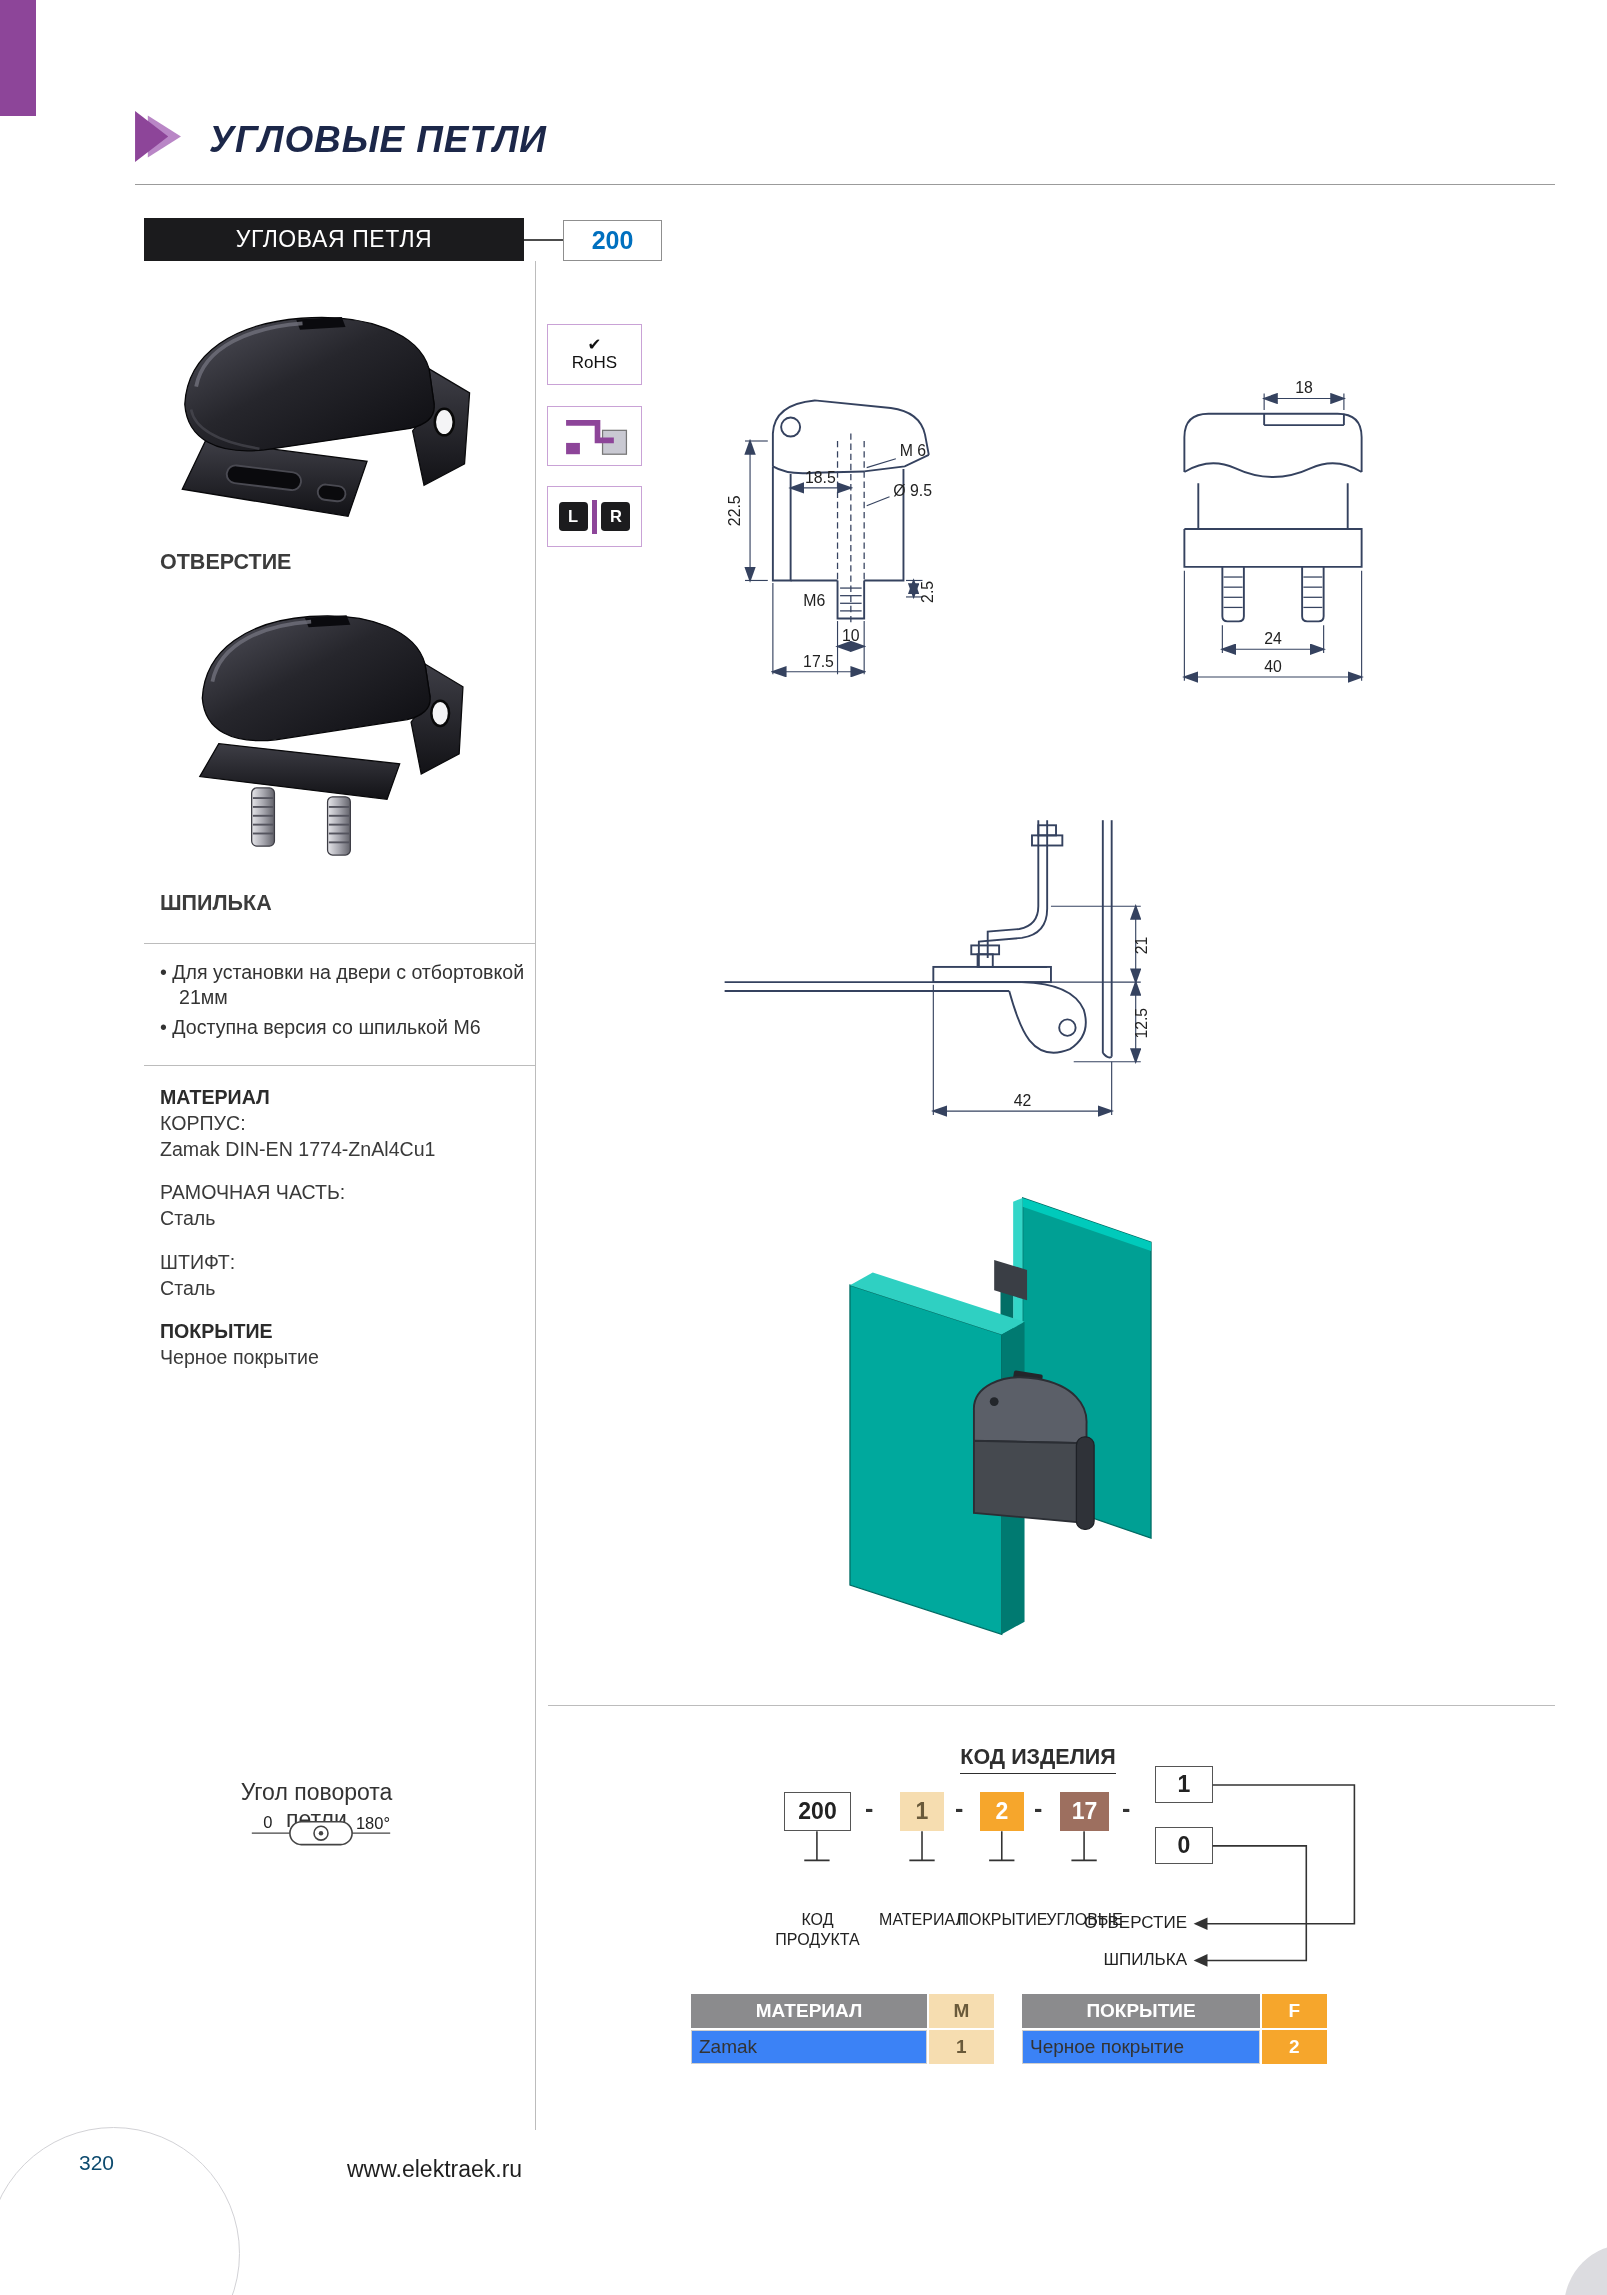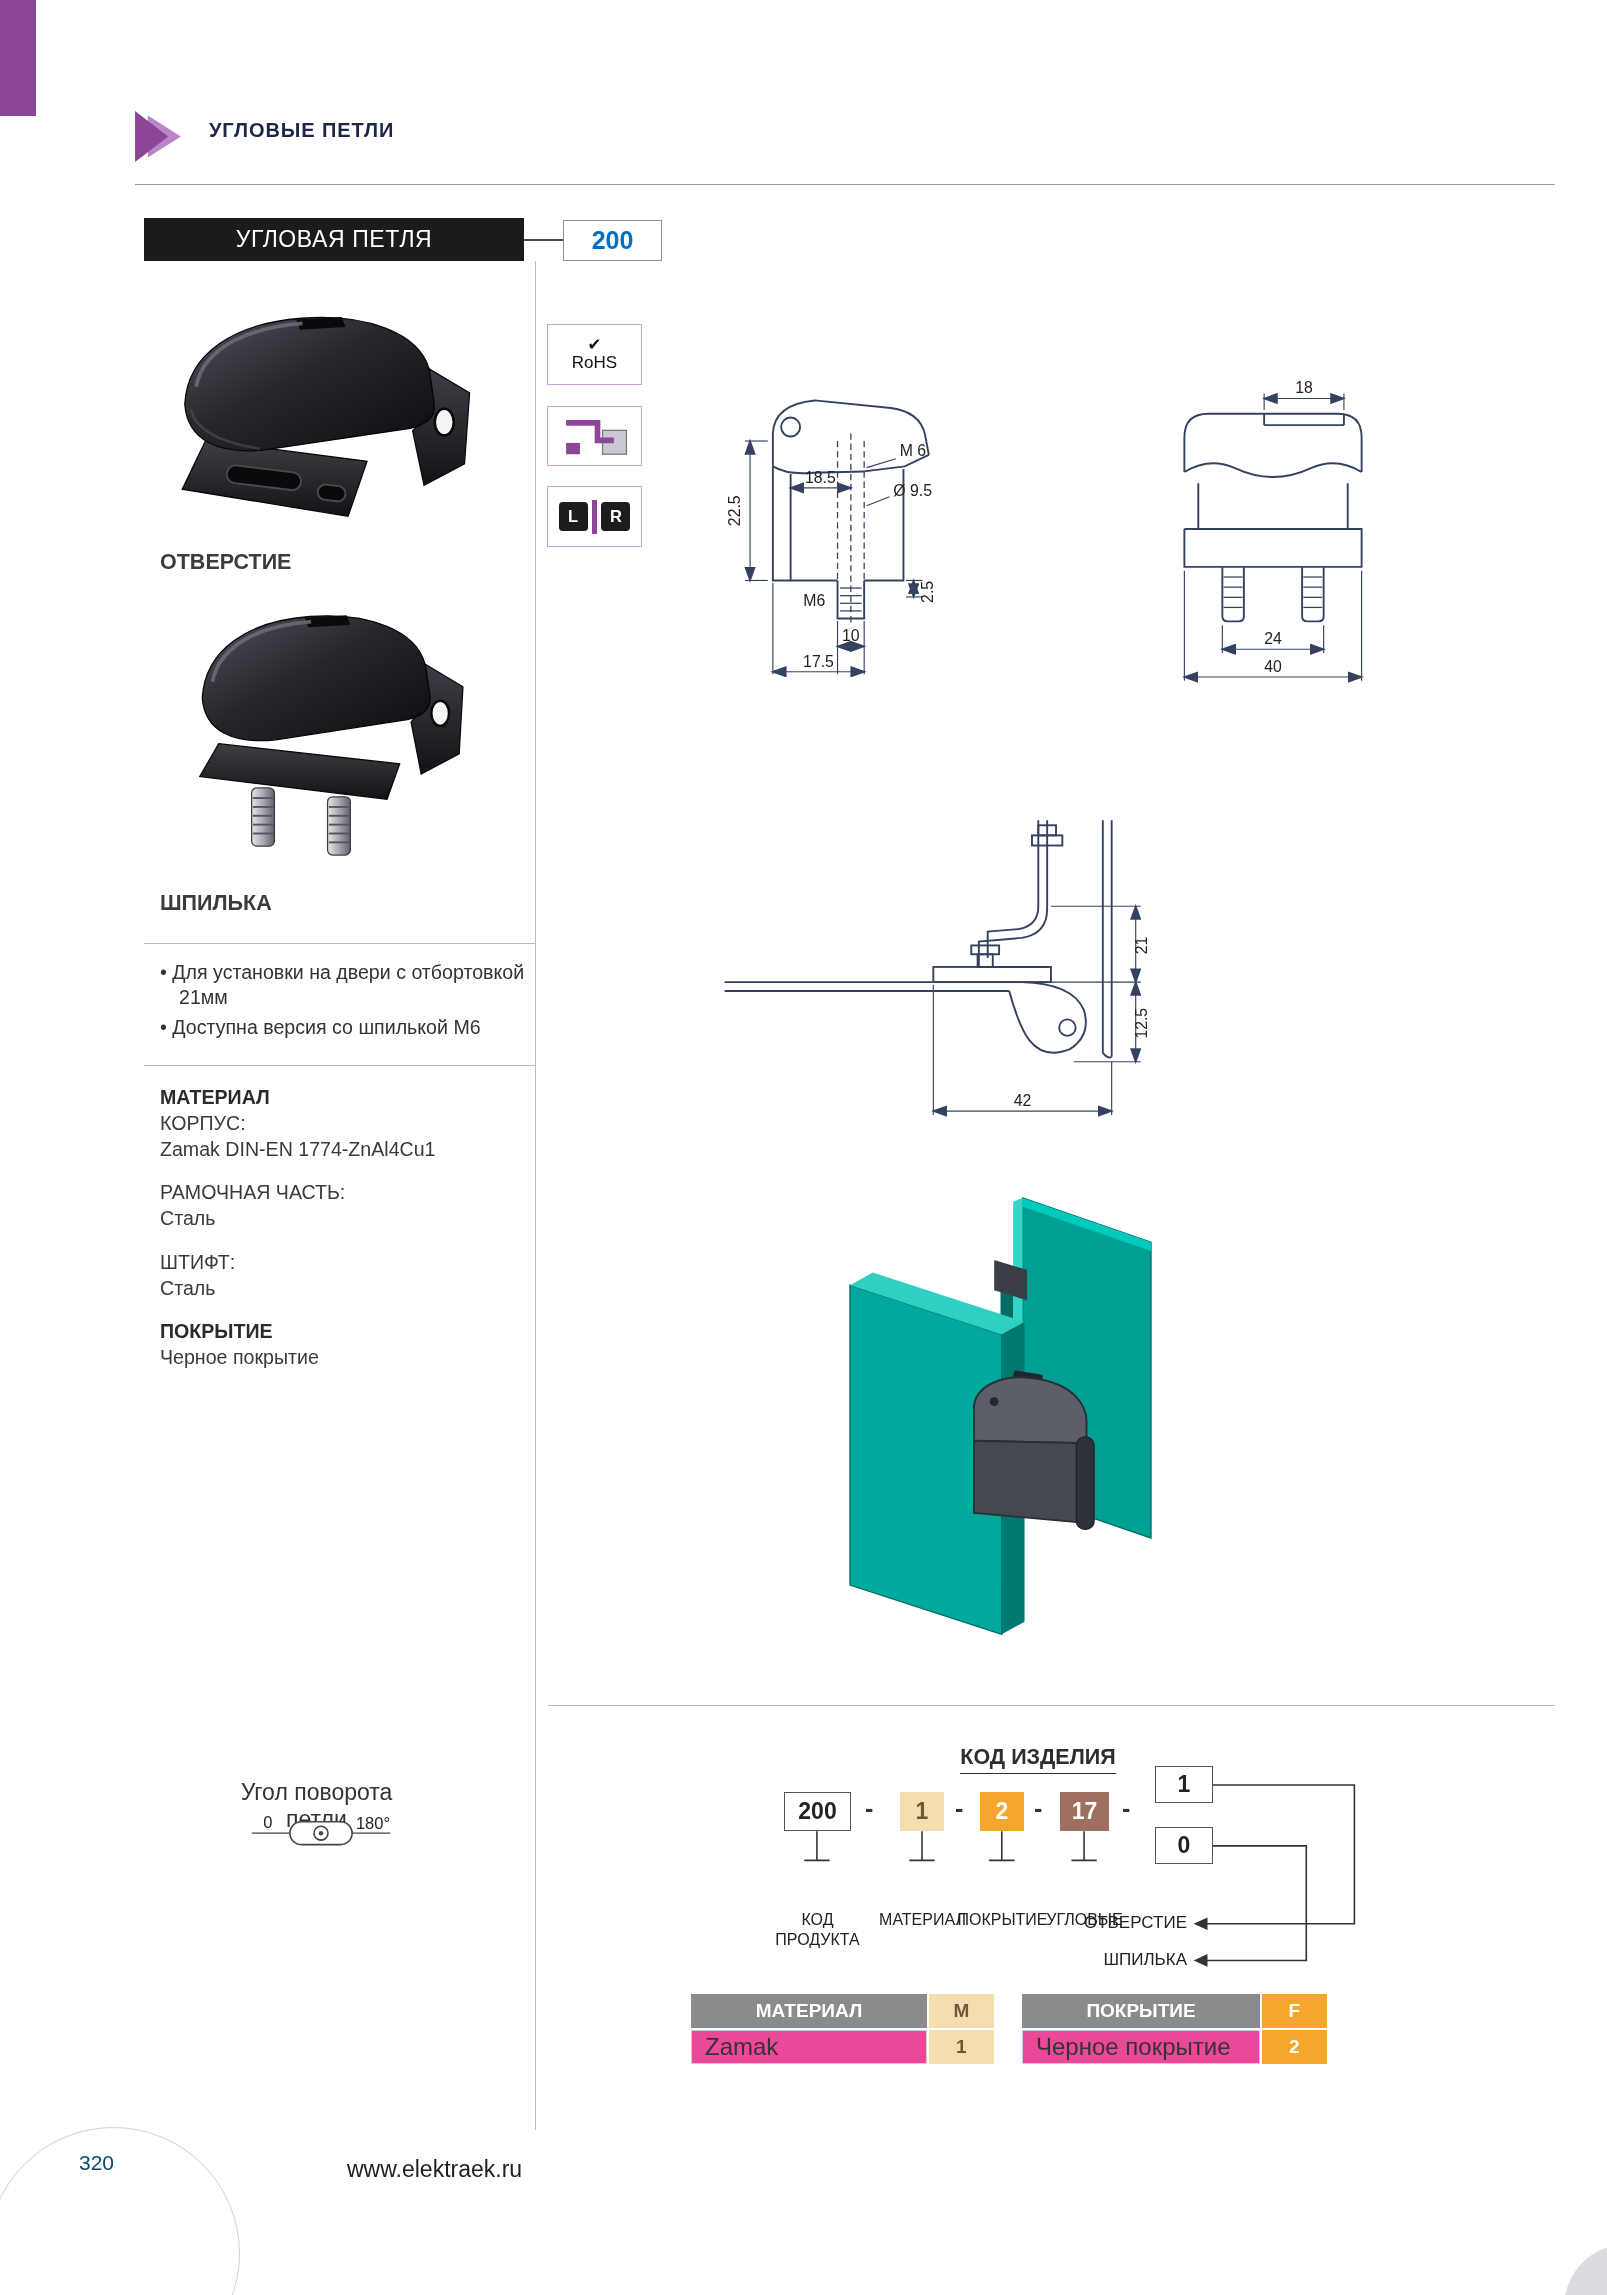--- a/index.html
+++ b/index.html
@@ -1,21 +1,21 @@
 <!DOCTYPE html>
 <html style="font-size:10px"><head>
 <meta charset="utf-8">
 <style>
   * { margin:0; padding:0; box-sizing:border-box; }
   html,body { background:#ffffff; }
   body { font-family:"Liberation Sans", sans-serif; color:#333; }
   #page { position:relative; width:1608px; height:2295px; background:#fff; overflow:hidden; }
   .abs { position:absolute; }
 
-  .page-title { font-size:20px; font-weight:bold; color:#1c2749; letter-spacing:0.9px; }
+  .page-title { font-size:37px; font-weight:bold; color:#1c2749; letter-spacing:0.9px;font-style:italic; }
   .black-bar { background:#1b1b1d; color:#fff; display:flex; align-items:center; justify-content:center;
                font-size:23px; letter-spacing:0.6px; }
   .code-200 { border:1.9px solid #8f8f8f; background:#fff; display:flex; align-items:center; justify-content:center;
               font-size:25px; font-weight:bold; color:#0070bf; }
   .rule { background:#bcbcbc; }
 
   .plabel { font-size:21.5px; font-weight:bold; color:#3c3c3c; }
   .feat { font-size:19.6px; line-height:1.3; color:#333; }
   .feat > div { padding-left:19px; text-indent:-19px; }
   .spec { font-size:19.6px; line-height:1.32; color:#3a3a3a; }
@@ -44,22 +44,22 @@
   .csep { position:absolute; font-size:25px; font-weight:bold; color:#333; }
   .olabel { position:absolute; font-size:16px; color:#222; text-align:center; line-height:1.25;margin-top:40px; }
   .optlabel { position:absolute; font-size:17px; color:#222; text-align:right; }
 
   .tbl { display:flex; flex-direction:column; gap:1.9px; }
   .trow { display:flex; gap:1.9px; height:34px; }
   .th { background:#8b8b8d; color:#fff; font-weight:bold; font-size:19px; display:flex; align-items:center; justify-content:center; }
   .tc { display:flex; align-items:center; justify-content:center; font-size:19px; font-weight:bold; }
   .tc.beige { background:#f6ddb0; color:#6a5a3a; }
   .tc.orange { background:#f6a62c; color:#fff; }
-  .td { background:#ec4899; border:1.3px solid #cfcfcf; font-size:24px; display:flex; align-items:center;
-        padding-left:13px; color:#333; }
+  .td { background:#3b82f6; border:1.3px solid #cfcfcf; font-size:19px; display:flex; align-items:center;
+        padding-left:7px; color:#333; }
 
   .pg-circle { border-radius:50%; border:1.9px solid #d2d2d6; background:#fff; }
 </style>
 </head>
 <body>
 
 <div id="page">
 
   <div class="abs" style="left:0;top:0;width:36px;height:116px;background:#8d4599"></div>
   <svg class="abs" style="left:135px;top:111px" width="46" height="51" viewBox="0 0 72 80">

